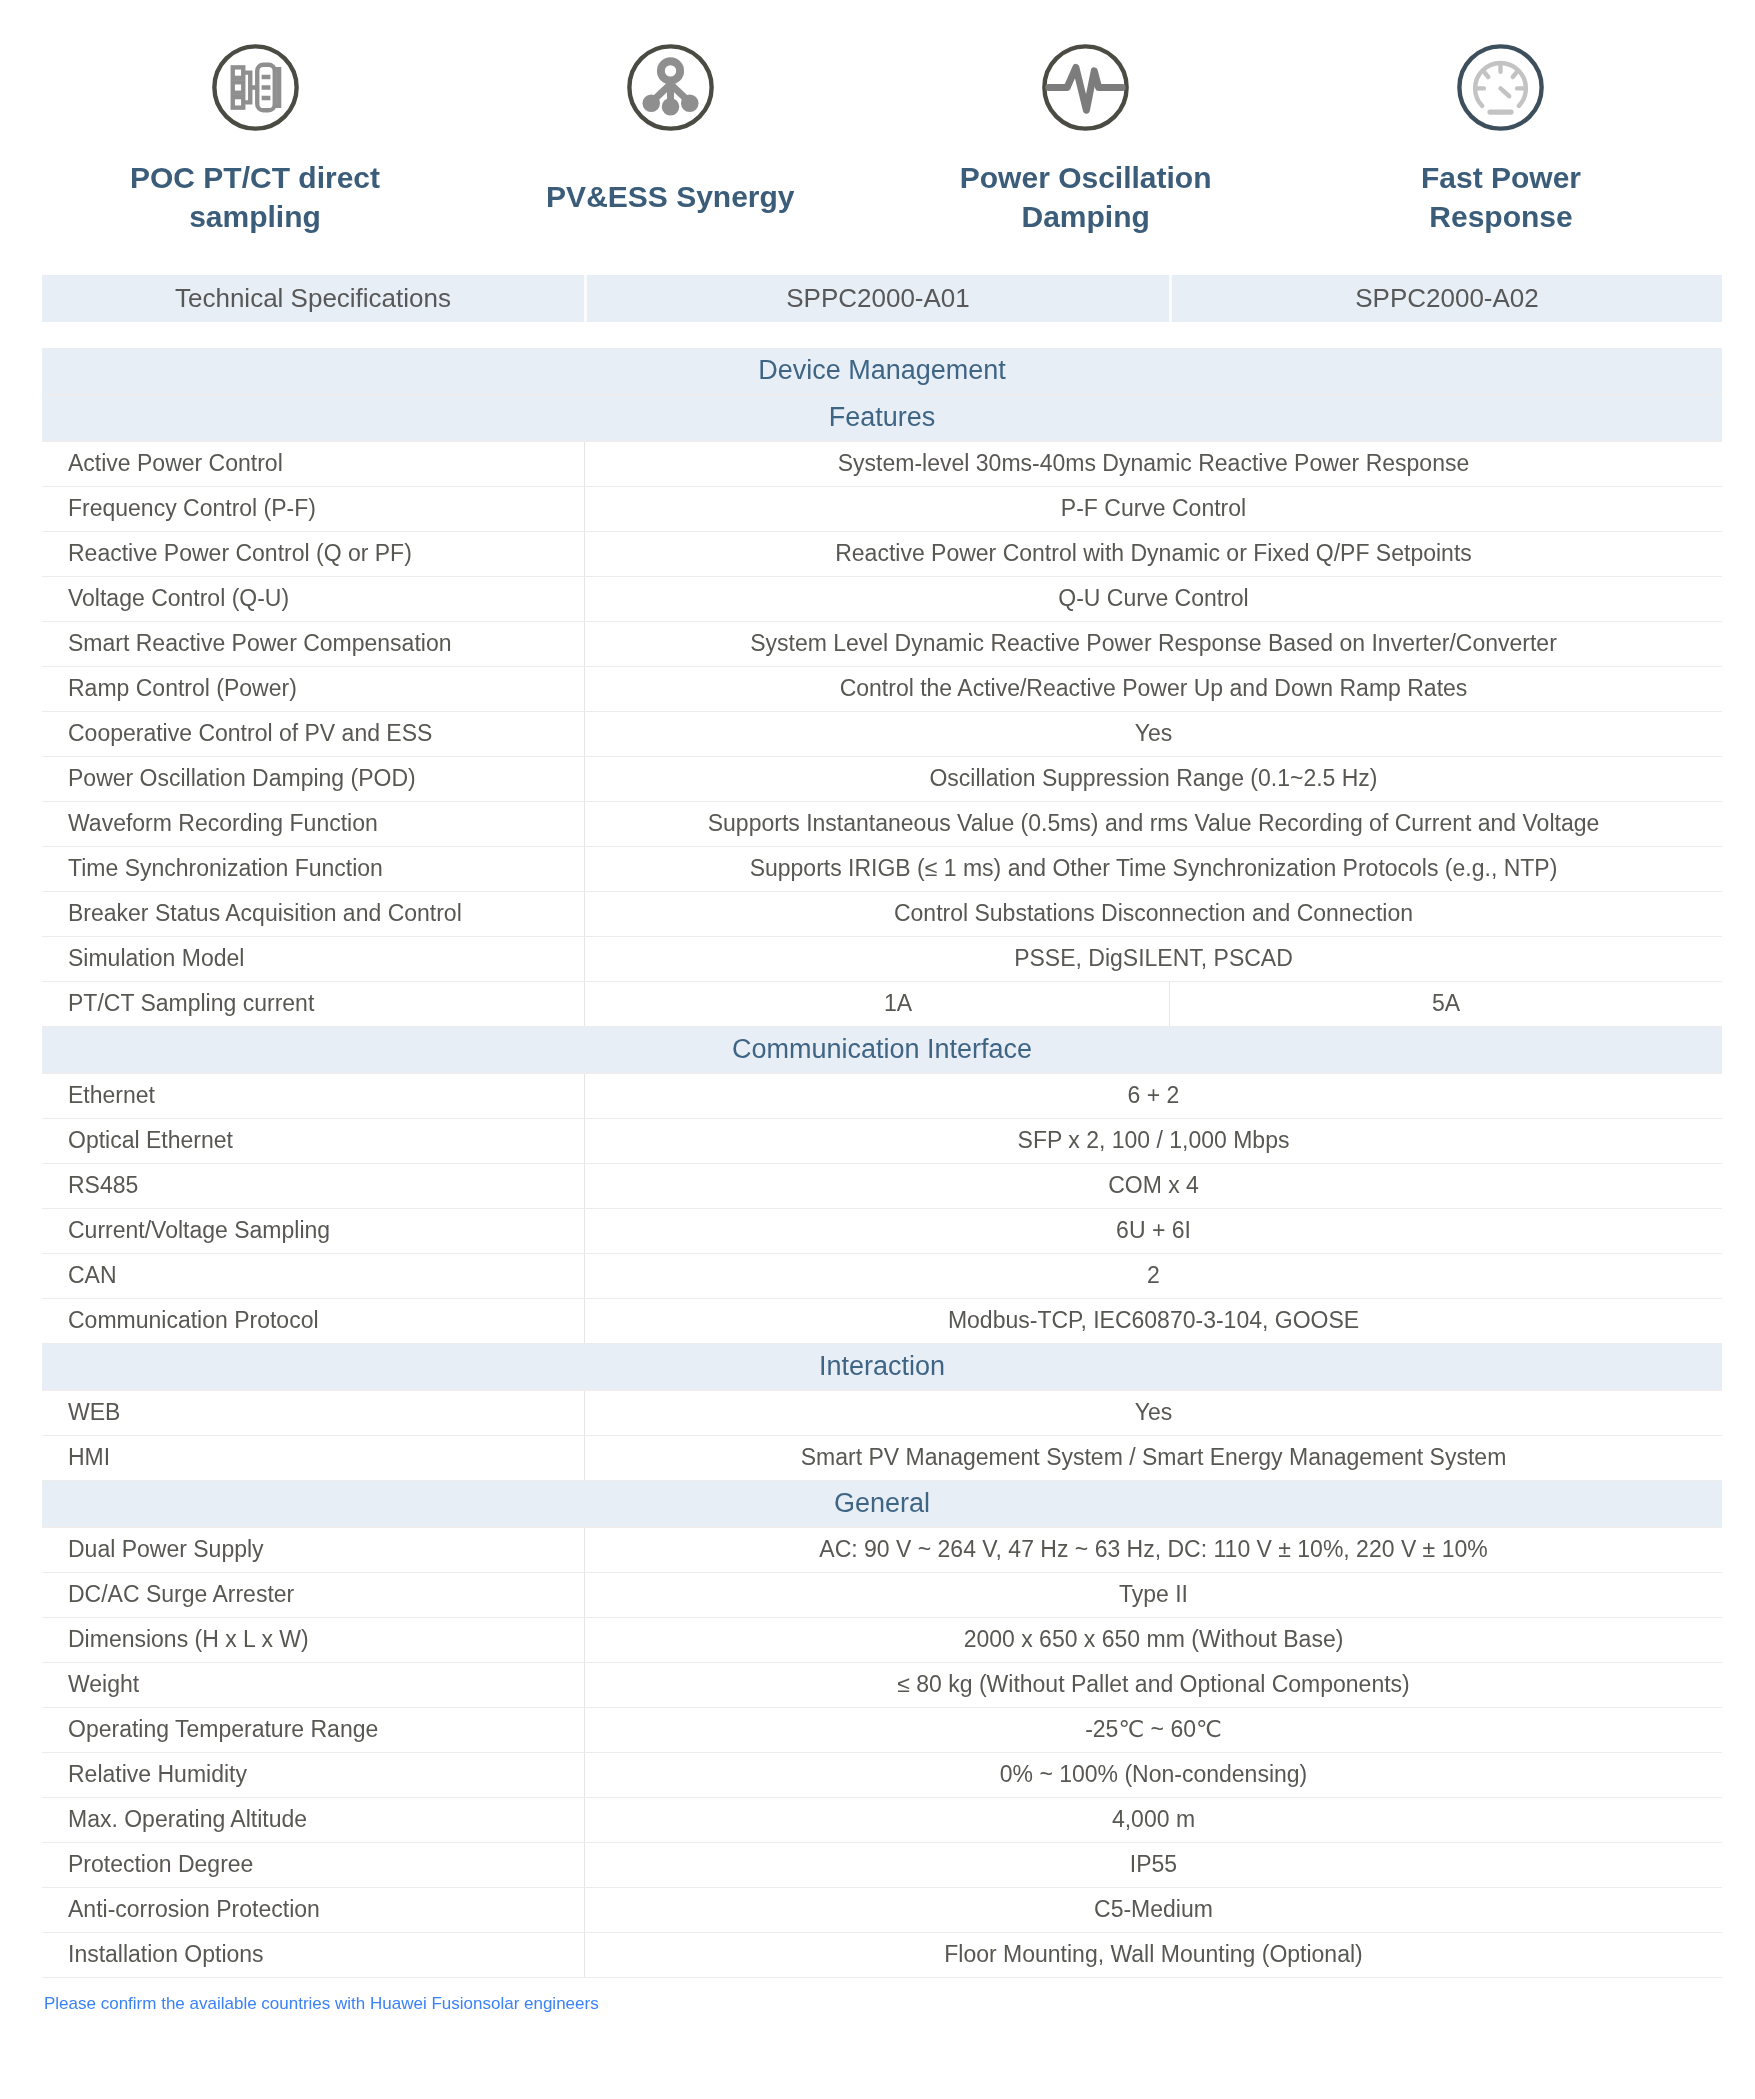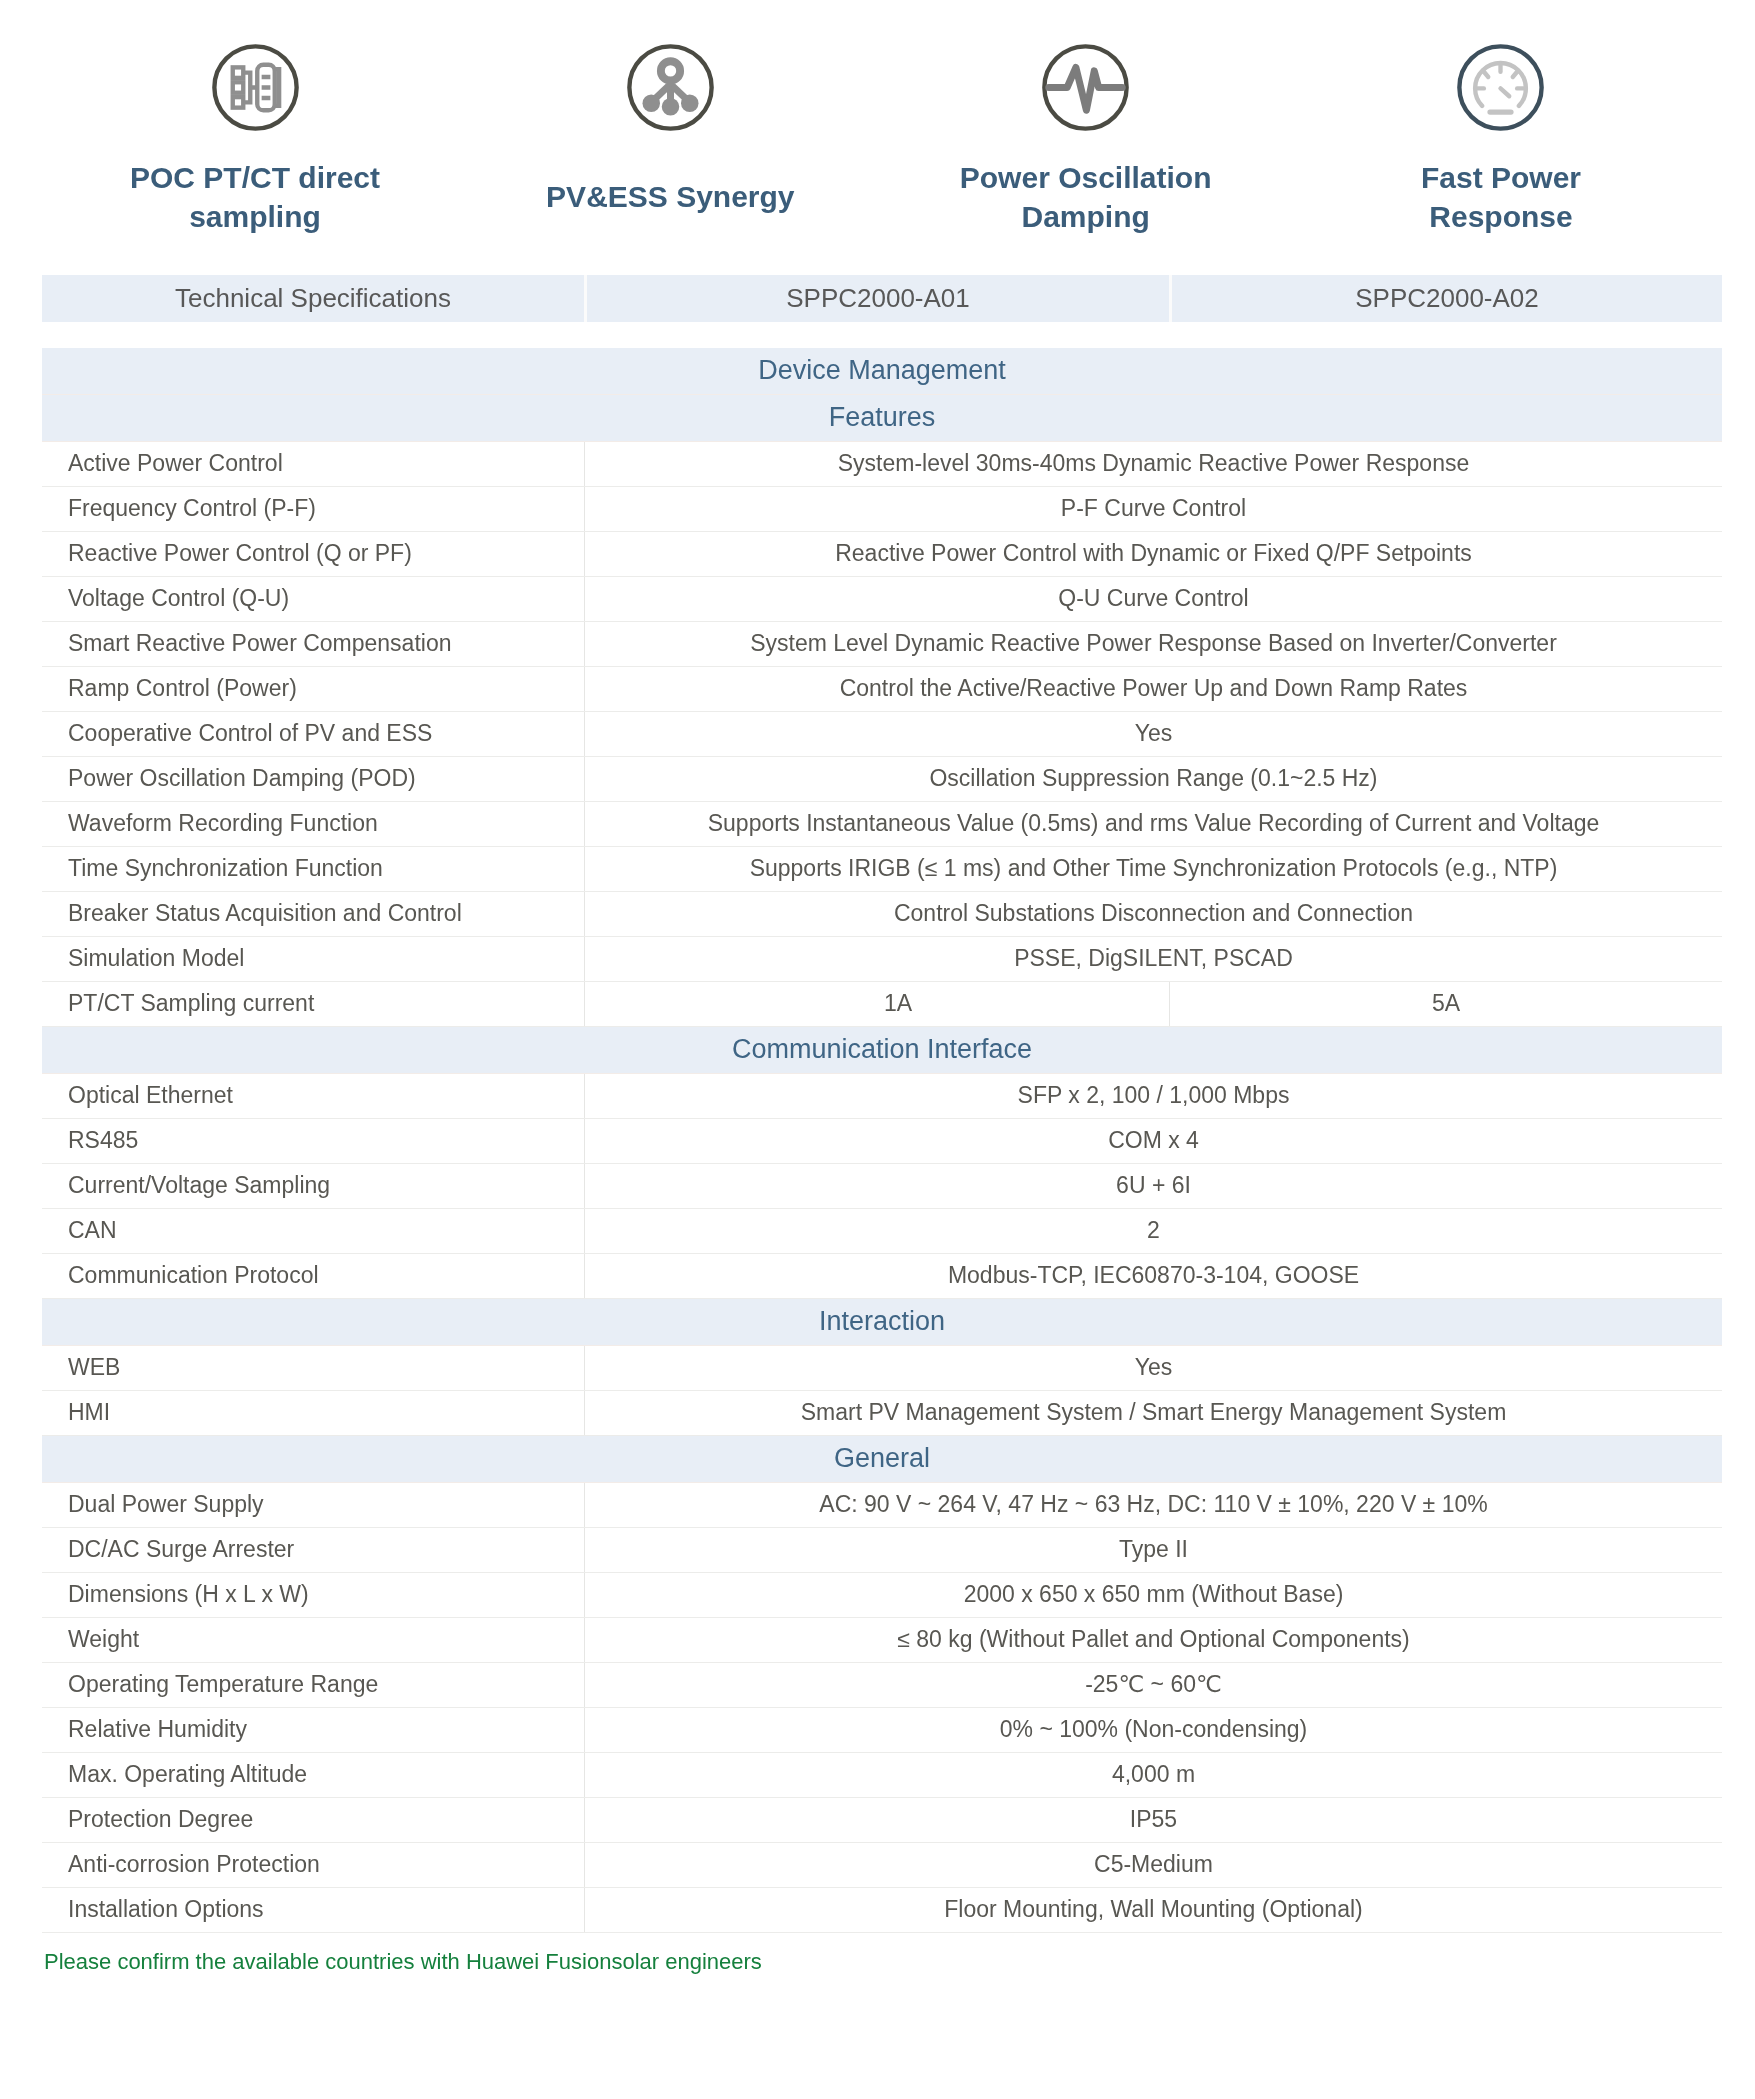--- a/index.html
+++ b/index.html
@@ -105,22 +105,22 @@
     display: flex;
     align-items: center;
     justify-content: center;
     text-align: center;
   }
   .spec-value.split-first { flex: none; width: 585px; padding-left: 42px; }
 
   
   .footer-note {
     margin: 16px 0 0 44px;
-    font-size: 22px;
-    color: #15803d;
+    font-size: 17px;
+    color: #3b82f6;
   }
 </style>
 </head>
 <body>
 
 <div class="page">
 
   <div class="features-row" id="features-row">
       <div class="feature">
         <div class="feature-icon">
@@ -262,20 +262,24 @@
         </div>
         <div class="spec-row">
           <div class="spec-label">PT/CT Sampling current</div>
           <div class="spec-value split-first">1A</div>
           <div class="spec-value">5A</div>
         </div>
         <div class="section-band">
           <span>Communication Interface</span>
         </div>
         <div class="spec-row">
+          <div class="spec-label">Ethernet</div>
+          <div class="spec-value">6 + 2</div>
+        </div>
+        <div class="spec-row">
           <div class="spec-label">Optical Ethernet</div>
           <div class="spec-value">SFP x 2, 100 / 1,000 Mbps</div>
         </div>
         <div class="spec-row">
           <div class="spec-label">RS485</div>
           <div class="spec-value">COM x 4</div>
         </div>
         <div class="spec-row">
           <div class="spec-label">Current/Voltage Sampling</div>
           <div class="spec-value">6U + 6I</div>

